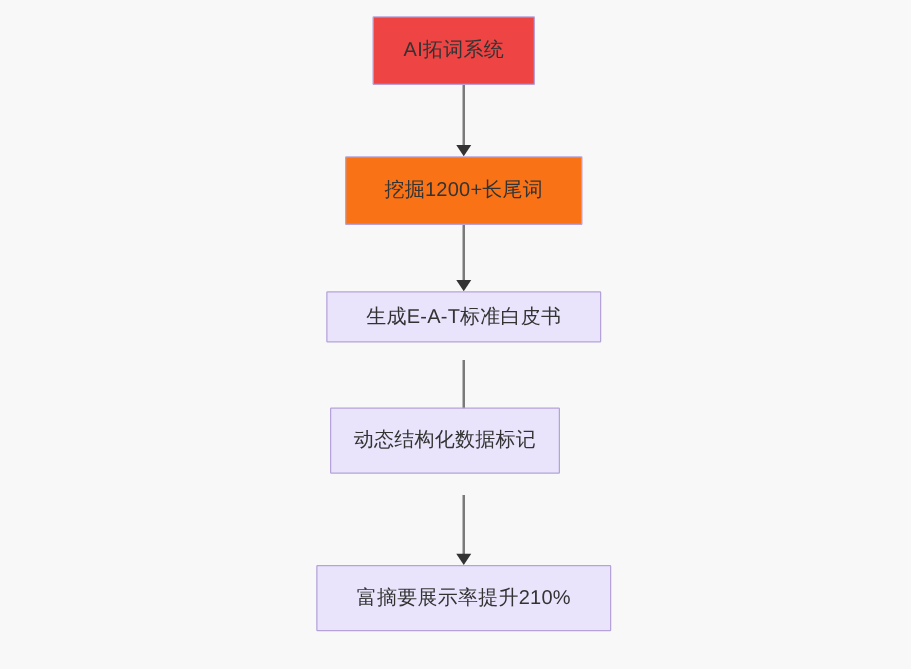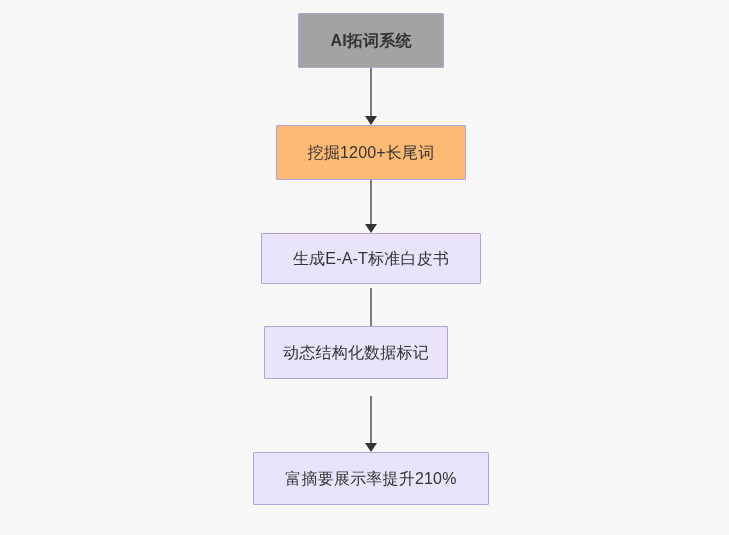--- a/index.html
+++ b/index.html
@@ -55,39 +55,39 @@
     border-right: 6px solid transparent;
     border-top: 9px solid #333333;
     margin-top: -1px;
   }
 </style>
 </head>
 <body style="background: rgb(248, 248, 248);">
 
 <div id="flowchart-canvas">
 
-  <div class="node" style="left: 298px; top: 13px; width: 146px; height: 55px; background: #a3a3a3; border-color: rgb(182, 162, 218); font-weight: bold;">
+  <div class="node" style="left: 298px; top: 13px; width: 130px; height: 55px; background: #ef4444; border-color: rgb(182, 162, 218);">
     <span class="node-label" style="color: rgb(51, 51, 51);">AI拓词系统</span>
   </div>
 
   <div class="connector" style="left: 364px; top: 68px; height: 57px;">
     <div class="connector-line" style="background: rgb(122, 122, 122);"></div>
     <div class="connector-head" style="border-top-color: rgb(51, 51, 51);"></div>
   </div>
 
-  <div class="node" style="left: 276px; top: 125px; width: 190px; height: 55px; background: #fdba74; border-color: rgb(182, 162, 218);">
+  <div class="node" style="left: 276px; top: 125px; width: 190px; height: 55px; background: #f97316; border-color: rgb(182, 162, 218);">
     <span class="node-label" style="color: rgb(51, 51, 51);">挖掘1200+长尾词</span>
   </div>
 
   <div class="connector" style="left: 364px; top: 180px; height: 53px;">
     <div class="connector-line" style="background: rgb(122, 122, 122);"></div>
     <div class="connector-head" style="border-top-color: rgb(51, 51, 51);"></div>
   </div>
 
-  <div class="node" style="left: 261px; top: 233px; width: 220px; height: 51px; background: rgb(233, 228, 251); border-color: rgb(182, 162, 218);">
+  <div class="node" style="left: 261px; top: 233px; width: 220px; height: 41px; background: rgb(233, 228, 251); border-color: rgb(182, 162, 218);">
     <span class="node-label" style="color: rgb(51, 51, 51);">生成E-A-T标准白皮书</span>
   </div>
 
   <div class="connector" style="left: 364px; top: 288px; height: 55px;">
     <div class="connector-line" style="background: rgb(122, 122, 122);"></div>
     <div class="connector-head" style="border-top-color: rgb(51, 51, 51);"></div>
   </div>
 
   <div class="node" style="left: 264px; top: 326px; width: 184px; height: 53px; background: rgb(233, 228, 251); border-color: rgb(182, 162, 218);">
     <span class="node-label" style="color: rgb(51, 51, 51);">动态结构化数据标记</span>

